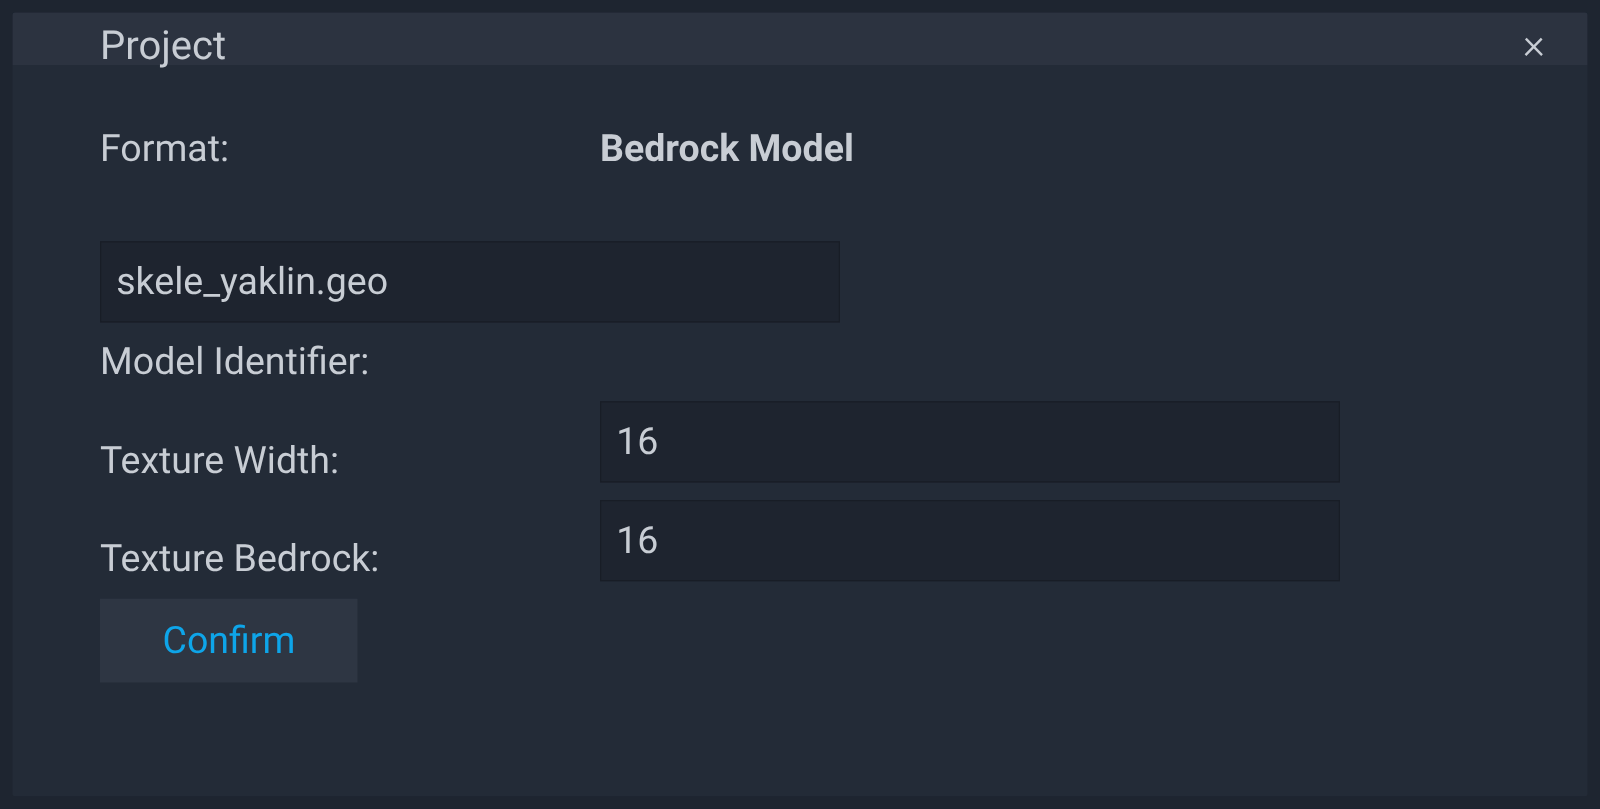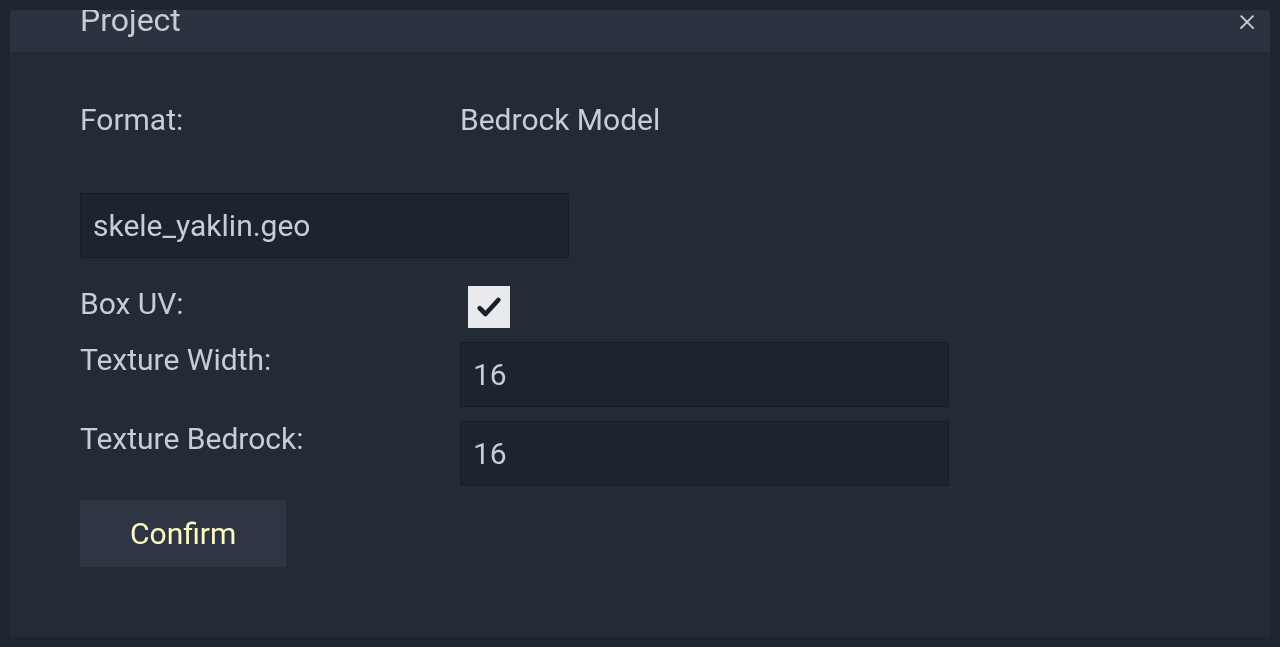--- a/index.html
+++ b/index.html
@@ -26,23 +26,23 @@
       background: #232b37;
       border-radius: 2px;
       height: 100%;
       position: relative;
       overflow: hidden;
     }
     .titlebar {
       background: #2c3340;
       height: 42px;
       display: flex;
-      align-items: flex-start;
+      align-items: flex-end;
       justify-content: space-between;
-      padding: 0 20px 0 70px;
+      padding: 0 40px 0 70px;
     }
     .title {
       font-size: 32px;
       color: #c8cdd4;
       font-weight: 400;
       line-height: 1;
       margin-top: -6px;
     }
     .close {
       font-size: 34px;
@@ -51,45 +51,46 @@
       line-height: 1;
       margin-top: -8px;
       margin-right: -6px;
       font-weight: 300;
     }
     .content {
       padding: 50px 70px 20px 70px;
     }
     .row {
       display: flex;
-      align-items: flex-start;
+      align-items: flex-end;
       margin-bottom: 14px;
+      gap: 20px;
     }
     .row.first {
       margin-bottom: 56px;
     }
     .label {
       width: 380px;
       font-size: 30px;
       color: #c8cdd4;
       font-weight: 400;
       flex-shrink: 0;
     }
     .value-text {
       font-size: 30px;
       color: #c8cdd4;
-      font-weight: 400;
+      font-weight: 700;
     }
     .input {
       background: #1e242f;
       border: 1px solid #181d26;
       color: #c8cdd4;
       font-size: 30px;
       padding: 14px 12px;
-      width: 489px;
+      width: 592px;
       font-family: inherit;
       outline: none;
     }
     .checkbox {
       width: 42px;
       height: 42px;
       background: #e8eaed;
       border: none;
       display: flex;
       align-items: center;
@@ -102,21 +103,21 @@
       height: 28px;
     }
     .buttons {
       display: flex;
       gap: 15px;
       margin-top: 12px;
     }
     .button {
       background: #2e3643;
       border: none;
-      color: #fef9c3;
+      color: #0ea5e9;
       font-size: 30px;
       padding: 16px 50px;
       cursor: pointer;
       font-family: inherit;
       font-weight: 400;
     }
   </style>
 </head>
 <body>
 
@@ -131,30 +132,23 @@
       <div class="row first">
         <div class="label">Format:</div>
         <div class="value-text">Bedrock Model</div>
       </div>
 
       <div class="row">
         <input class="input" type="text" value="skele_yaklin.geo" style="">
       </div>
 
       <div class="row">
+        <div class="label">Model Identifier:</div>
       </div>
 
-      <div class="row">
-        <div class="label">Box UV:</div>
-        <div class="checkbox">
-          <svg class="checkmark" viewBox="0 0 24 24" fill="none" stroke="#1a1f29" stroke-width="4" stroke-linecap="round" stroke-linejoin="round">
-            <polyline points="4 13 9 18 20 6"></polyline>
-          </svg>
-        </div>
-      </div>
 
       <div class="row">
         <div class="label">Texture Width:</div>
         <input class="input" type="text" value="16" style="">
       </div>
 
       <div class="row">
         <div class="label">Texture Bedrock:</div>
         <input class="input" type="text" value="16" style="">
       </div>

